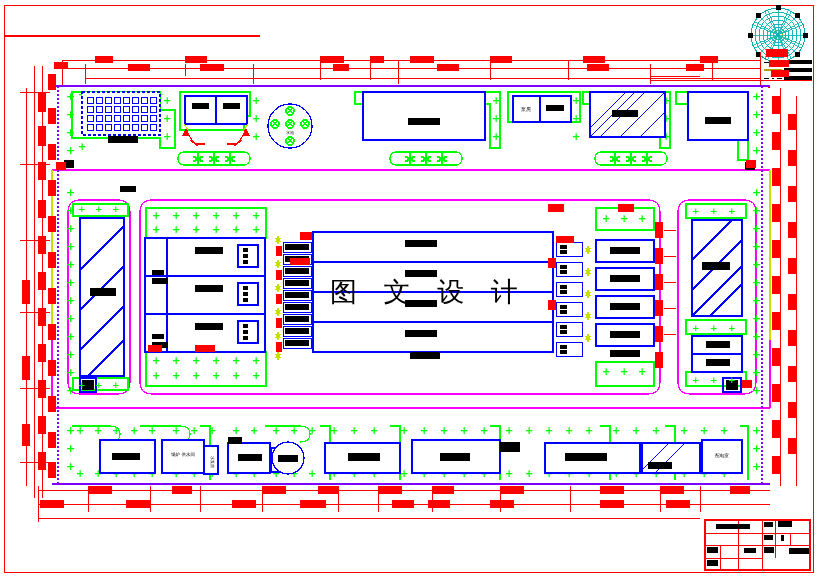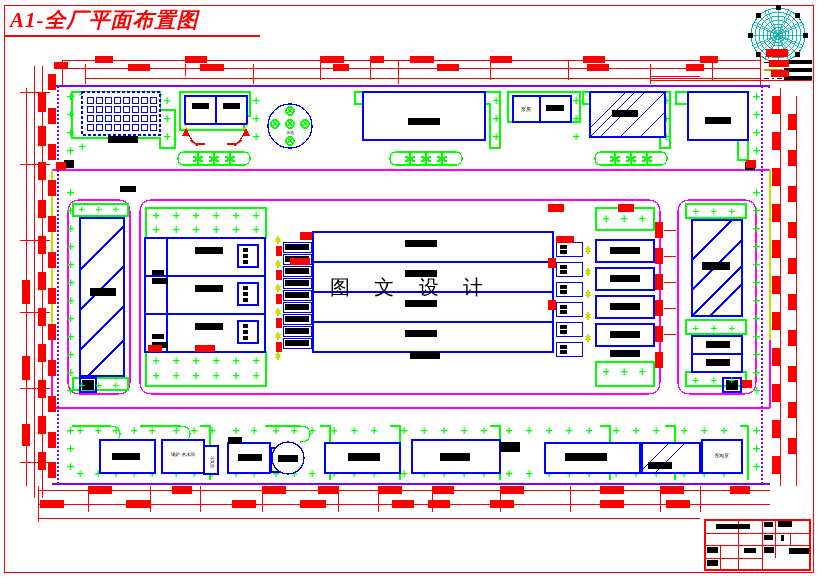--- a/index.html
+++ b/index.html
@@ -9,21 +9,21 @@
   #cadsvg{position:absolute;left:0;top:0;}
   #title-text{
     position:absolute;left:10px;top:6px;
     font-family:"Liberation Serif",serif;
     font-size:21px;font-weight:bold;font-style:italic;
     color:#ff0000;letter-spacing:1px;white-space:nowrap;
   }
   #watermark{
     position:absolute;left:330px;top:274px;
     font-family:"DejaVu Sans",sans-serif;
-    font-size:20px;color:#000000;letter-spacing:9px;white-space:nowrap;
+    font-size:27px;color:#000000;letter-spacing:9px;white-space:nowrap;
   }
 </style>
 </head>
 <body>
 
 <div id="stage">
 
   <svg id="cadsvg" width="819" height="579" viewBox="0 0 819 579" shape-rendering="crispEdges">
 
     <defs>
@@ -879,17 +879,16 @@
 
     <g fill="#ff0000">
       <rect x="54" y="62" width="14" height="7"></rect>
       <rect x="746" y="160" width="10" height="8"></rect>
       <rect x="56" y="162" width="10" height="8"></rect>
       <rect x="742" y="380" width="10" height="8"></rect>
     </g>
 
   </svg>
 
-  <div id="title-text">A1-全厂平面布置图</div>
 
   <div id="watermark">图 文 设 计</div>
 
 </div>
 
 </body></html>

